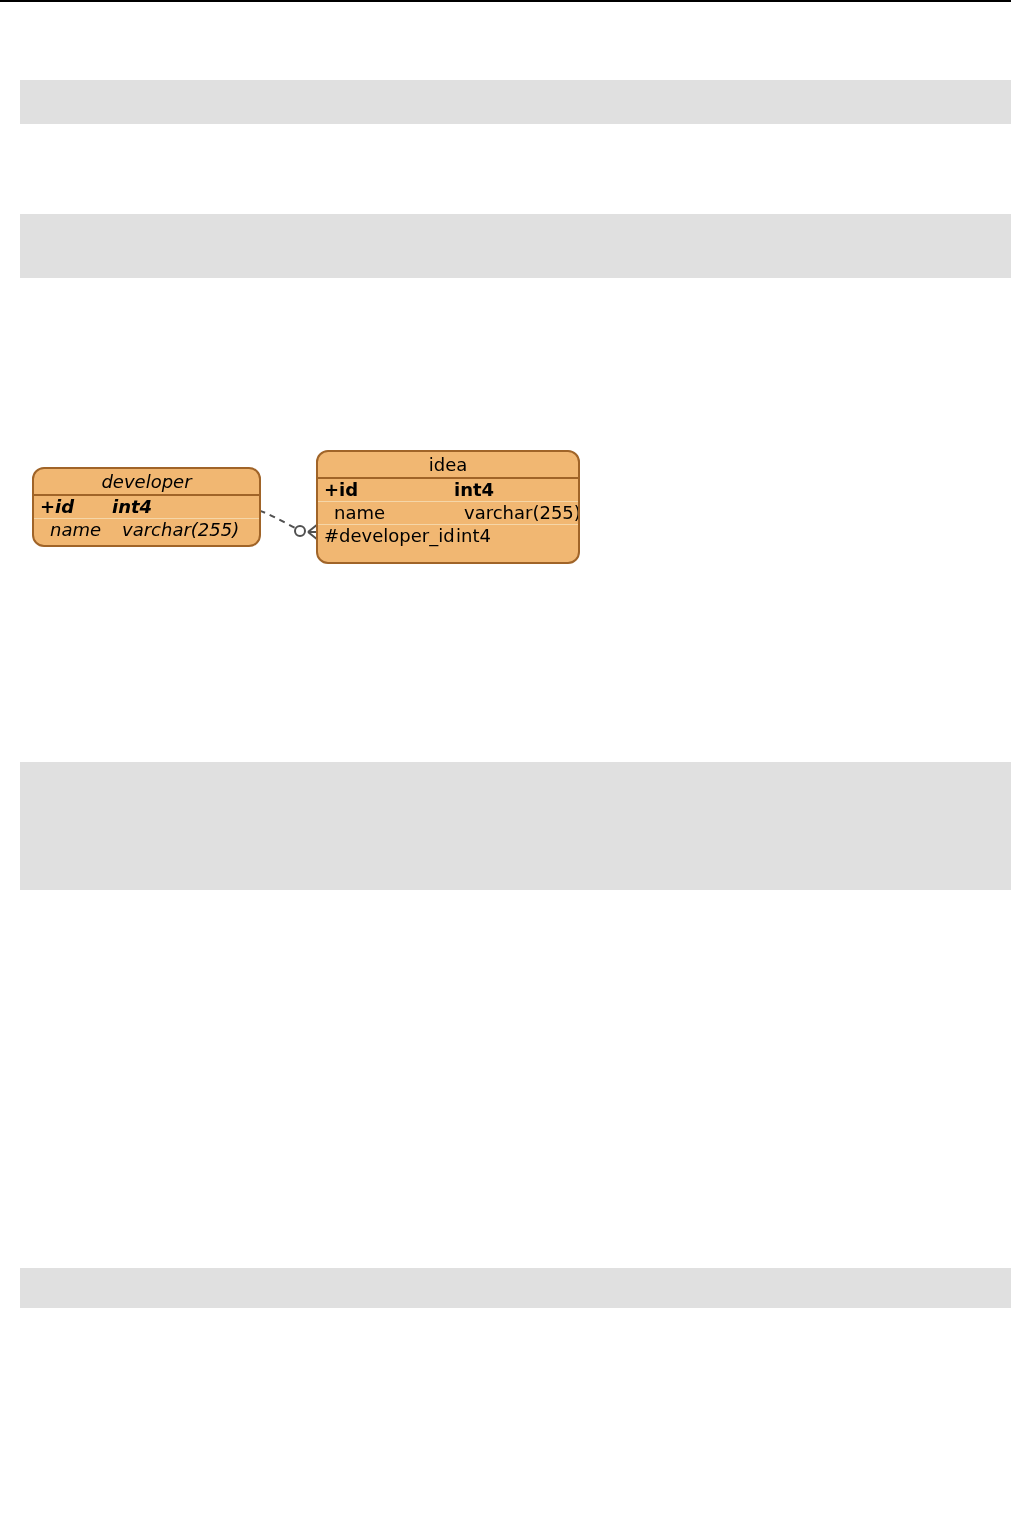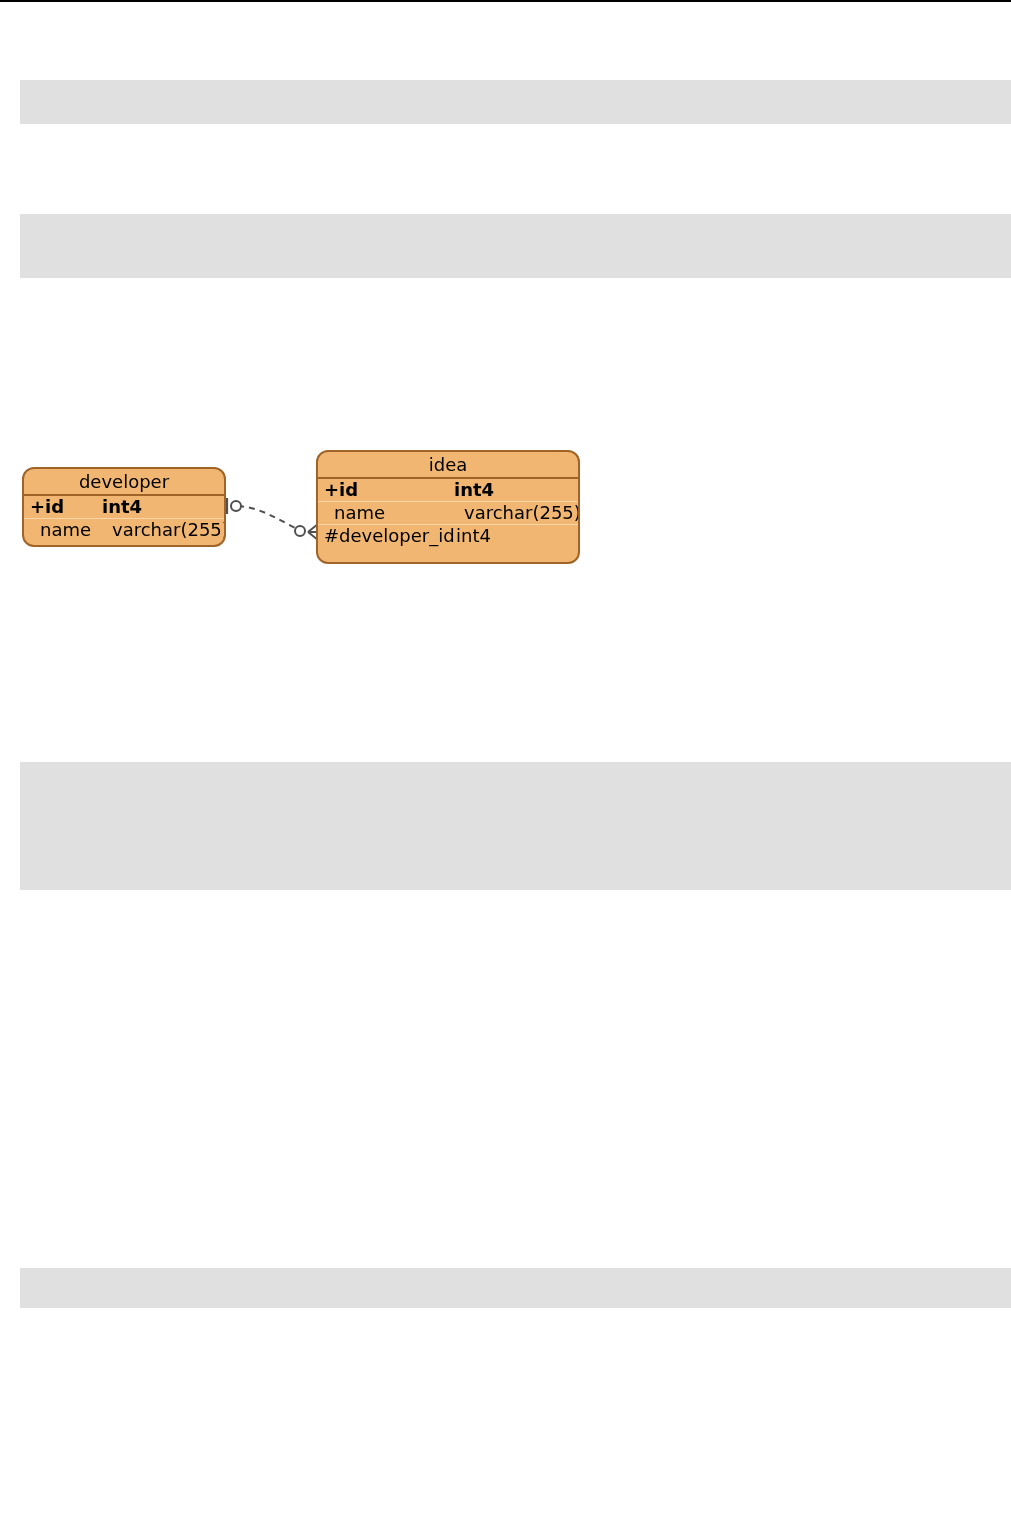--- a/index.html
+++ b/index.html
@@ -82,21 +82,21 @@
 
     <line x1="3" y1="50" x2="3" y2="66" stroke="#505050" stroke-width="2.2"></line>
     <circle cx="12" cy="58" r="5" stroke="#505050" stroke-width="2" fill="#ffffff"></circle>
 
     <circle cx="76" cy="83" r="5" stroke="#505050" stroke-width="2" fill="#ffffff"></circle>
     <line x1="84" y1="84" x2="94" y2="76" stroke="#505050" stroke-width="2"></line>
     <line x1="84" y1="84" x2="94" y2="84" stroke="#505050" stroke-width="2"></line>
     <line x1="84" y1="84" x2="94" y2="92" stroke="#505050" stroke-width="2"></line>
   </svg>
 
-  <div class="entity" style="left:22px; top:467px; width:204px; height:80px;">
+  <div class="entity" style="left:32px; top:467px; width:229px; height:80px;font-style:italic;">
     <div class="entity-title">developer</div>
     <div class="sep-dark"></div>
     <div class="row bold">
       <span class="col-name" style="width:72px;">
         <span>+</span><span>id</span>
       </span>
       <span class="col-type">int4</span>
     </div>
     <div class="sep-light"></div>
     <div class="row">

